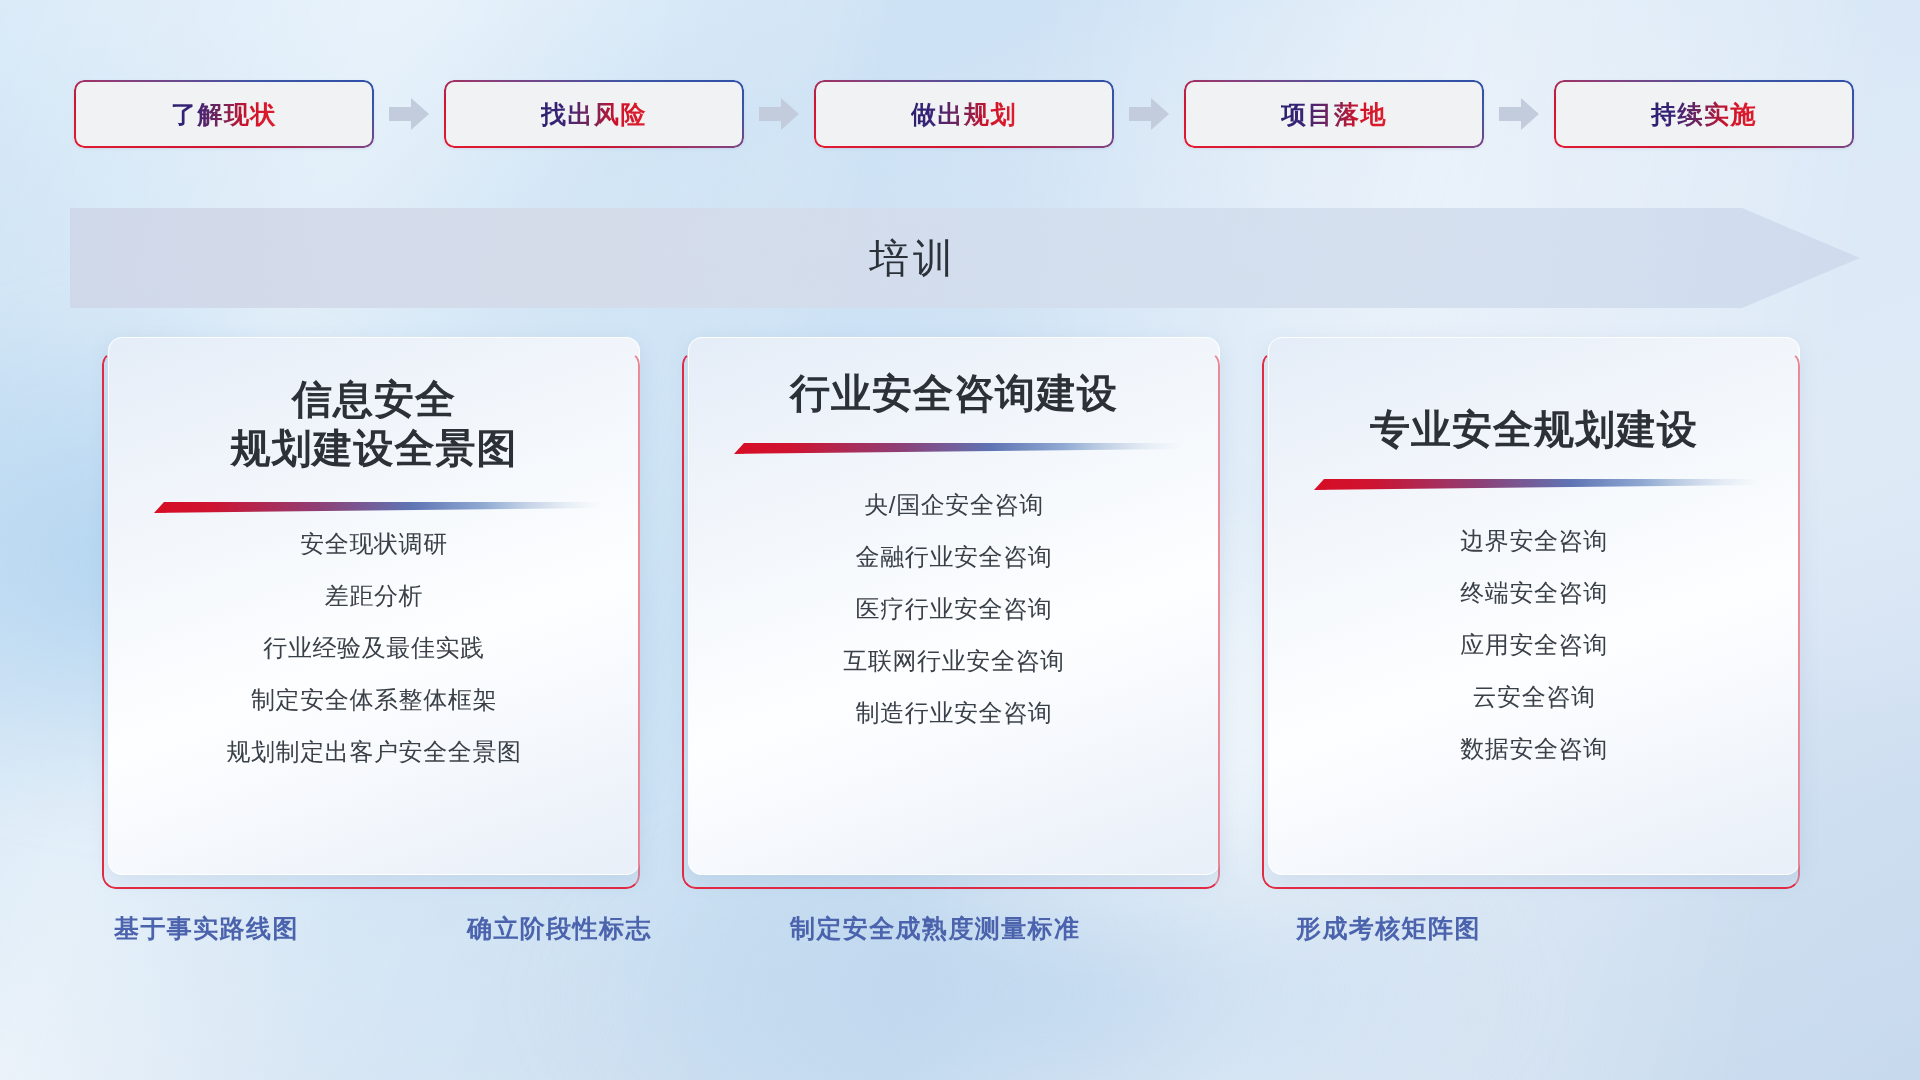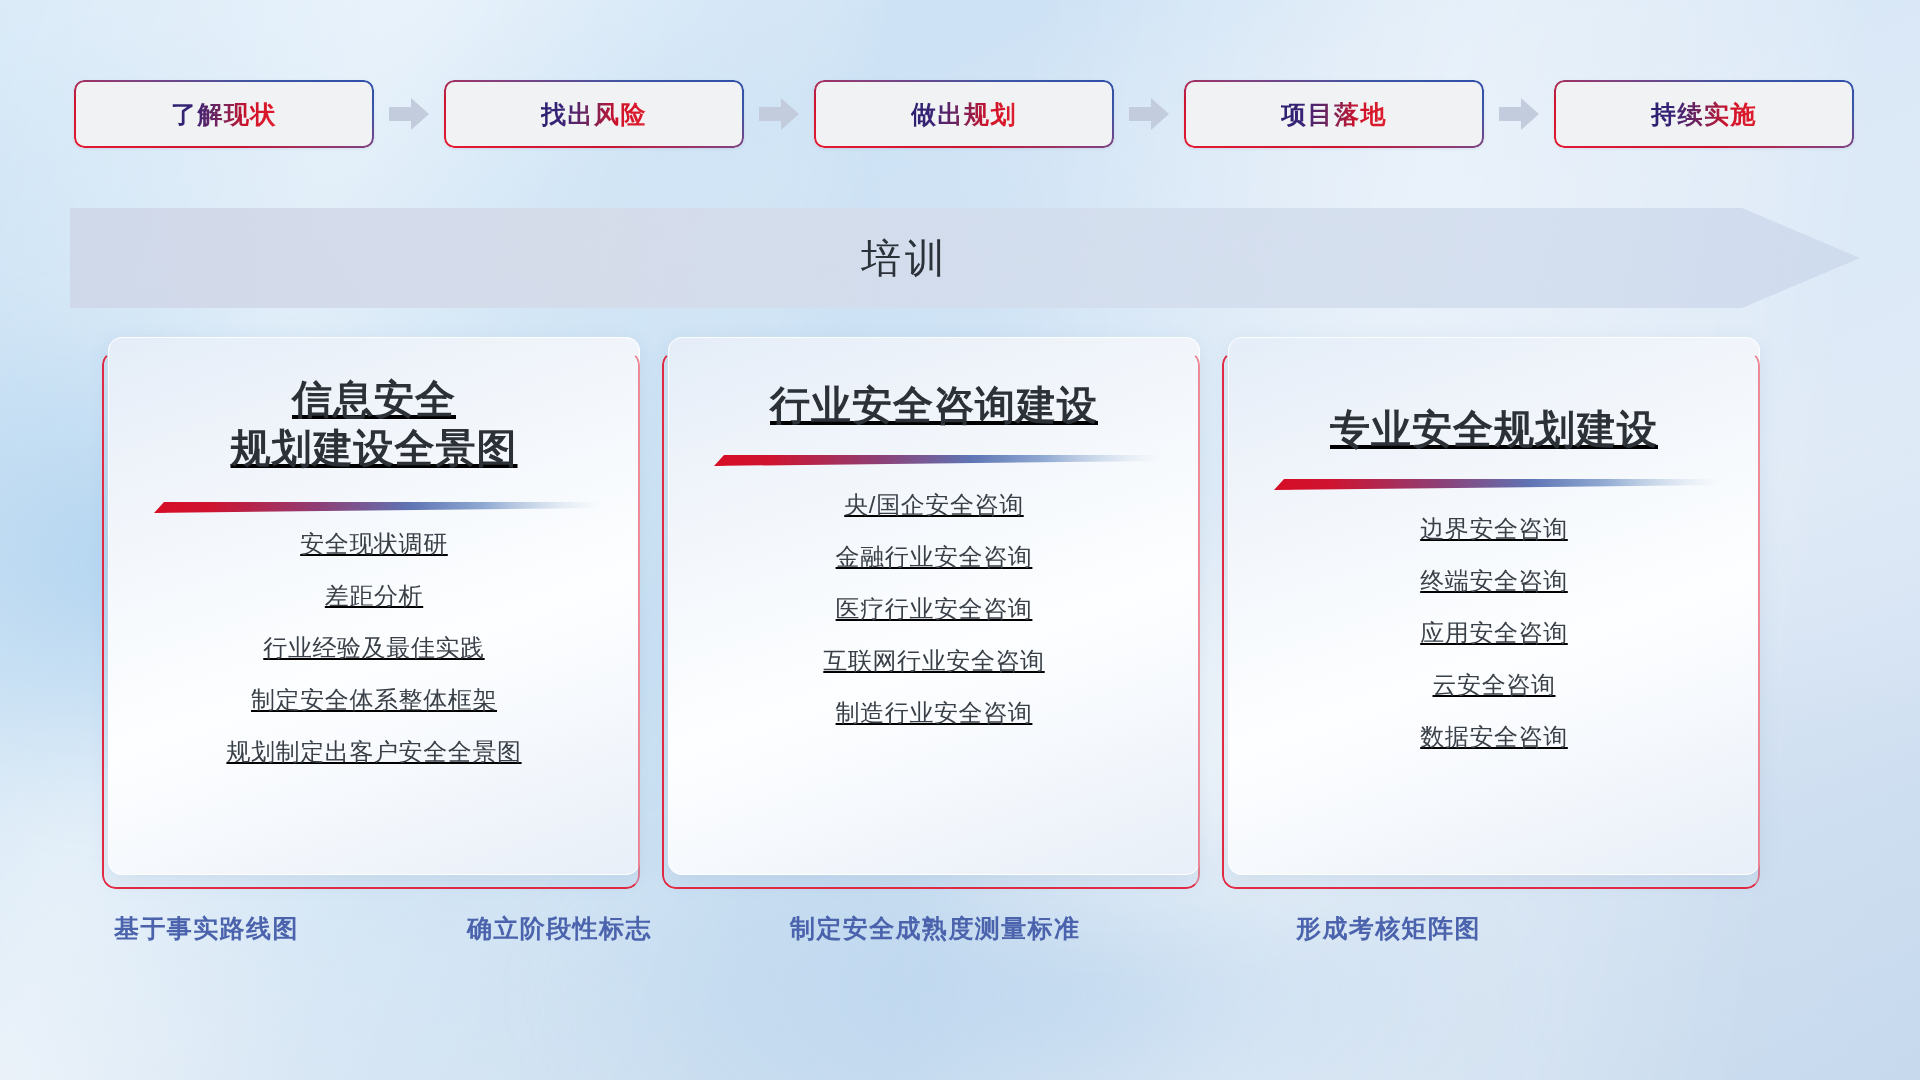--- a/index.html
+++ b/index.html
@@ -79,30 +79,30 @@
     display:flex; align-items:center; justify-content:center;
   }
   .step-arrow svg{ display:block; }
 
   
   #banner{
     position:absolute; left:70px; top:208px; width:1790px; height:100px;
   }
   #banner svg{ display:block; width:100%; height:100%; }
   #banner-label{
-    position:absolute; left:0; top:0; width:100%; height:100%;
+    position:absolute; left:8px; top:0; width:100%; height:100%;
     display:flex; align-items:center; justify-content:center;
     font-size:40px; font-weight:400; color:#2b3139; letter-spacing:4px;
     padding-right:120px;
   }
 
   
   #cards{
     position:absolute; left:108px; top:337px; width:1700px; height:538px;
-    display:flex; gap:28px;text-decoration:underline;
+    display:flex; gap:48px;
   }
   .card{
     position:relative;
     width:532px; height:538px;
     border-radius:14px;
     background:linear-gradient(161deg,#e4edf8 0%, #eef3fa 18%, #f7fafd 42%, #fdfeff 58%, #f6f9fd 74%, #eef3fa 88%, #e8eff8 100%);
     box-shadow:0 6px 20px rgba(90,125,170,.13);
     overflow:visible;
     display:flex; flex-direction:column; align-items:center;
   }
@@ -133,34 +133,34 @@
     font-size:40px; font-weight:700; color:#2c3137;
     line-height:1.22; text-align:center; letter-spacing:1px;
     white-space:pre-line;
   }
   .card-divider{
     margin-top:22px;
     width:456px; height:17px;
   }
   .card-divider svg{ display:block; }
   .card-list{
-    margin-top:24px; width:100%;
+    margin-top:36px; width:100%;
     display:flex; flex-direction:column; align-items:center;
   }
   .card-list-item{
     font-size:24px; color:#3a4048; line-height:1; letter-spacing:.6px;
     margin-bottom:28px; white-space:nowrap;
   }
   .card-list-item:last-child{ margin-bottom:0; }
 
   .c1 .card-title{ margin-top:38px; }
   .c1 .card-divider{ margin-top:26px; }
   .c1 .card-list{ margin-top:16px; }
 
-  .c2 .card-title{ margin-top:44px; }
+  .c2 .card-title{ margin-top:32px; }
   .c3 .card-title{ margin-top:68px; }
 
   
   #bottom-labels{
     position:absolute; left:0; top:912px; width:1920px; height:44px;
   }
   .bottom-label{
     position:absolute;
     font-size:25px; font-weight:700; color:#4b63ad; letter-spacing:1.4px;
     white-space:nowrap;

